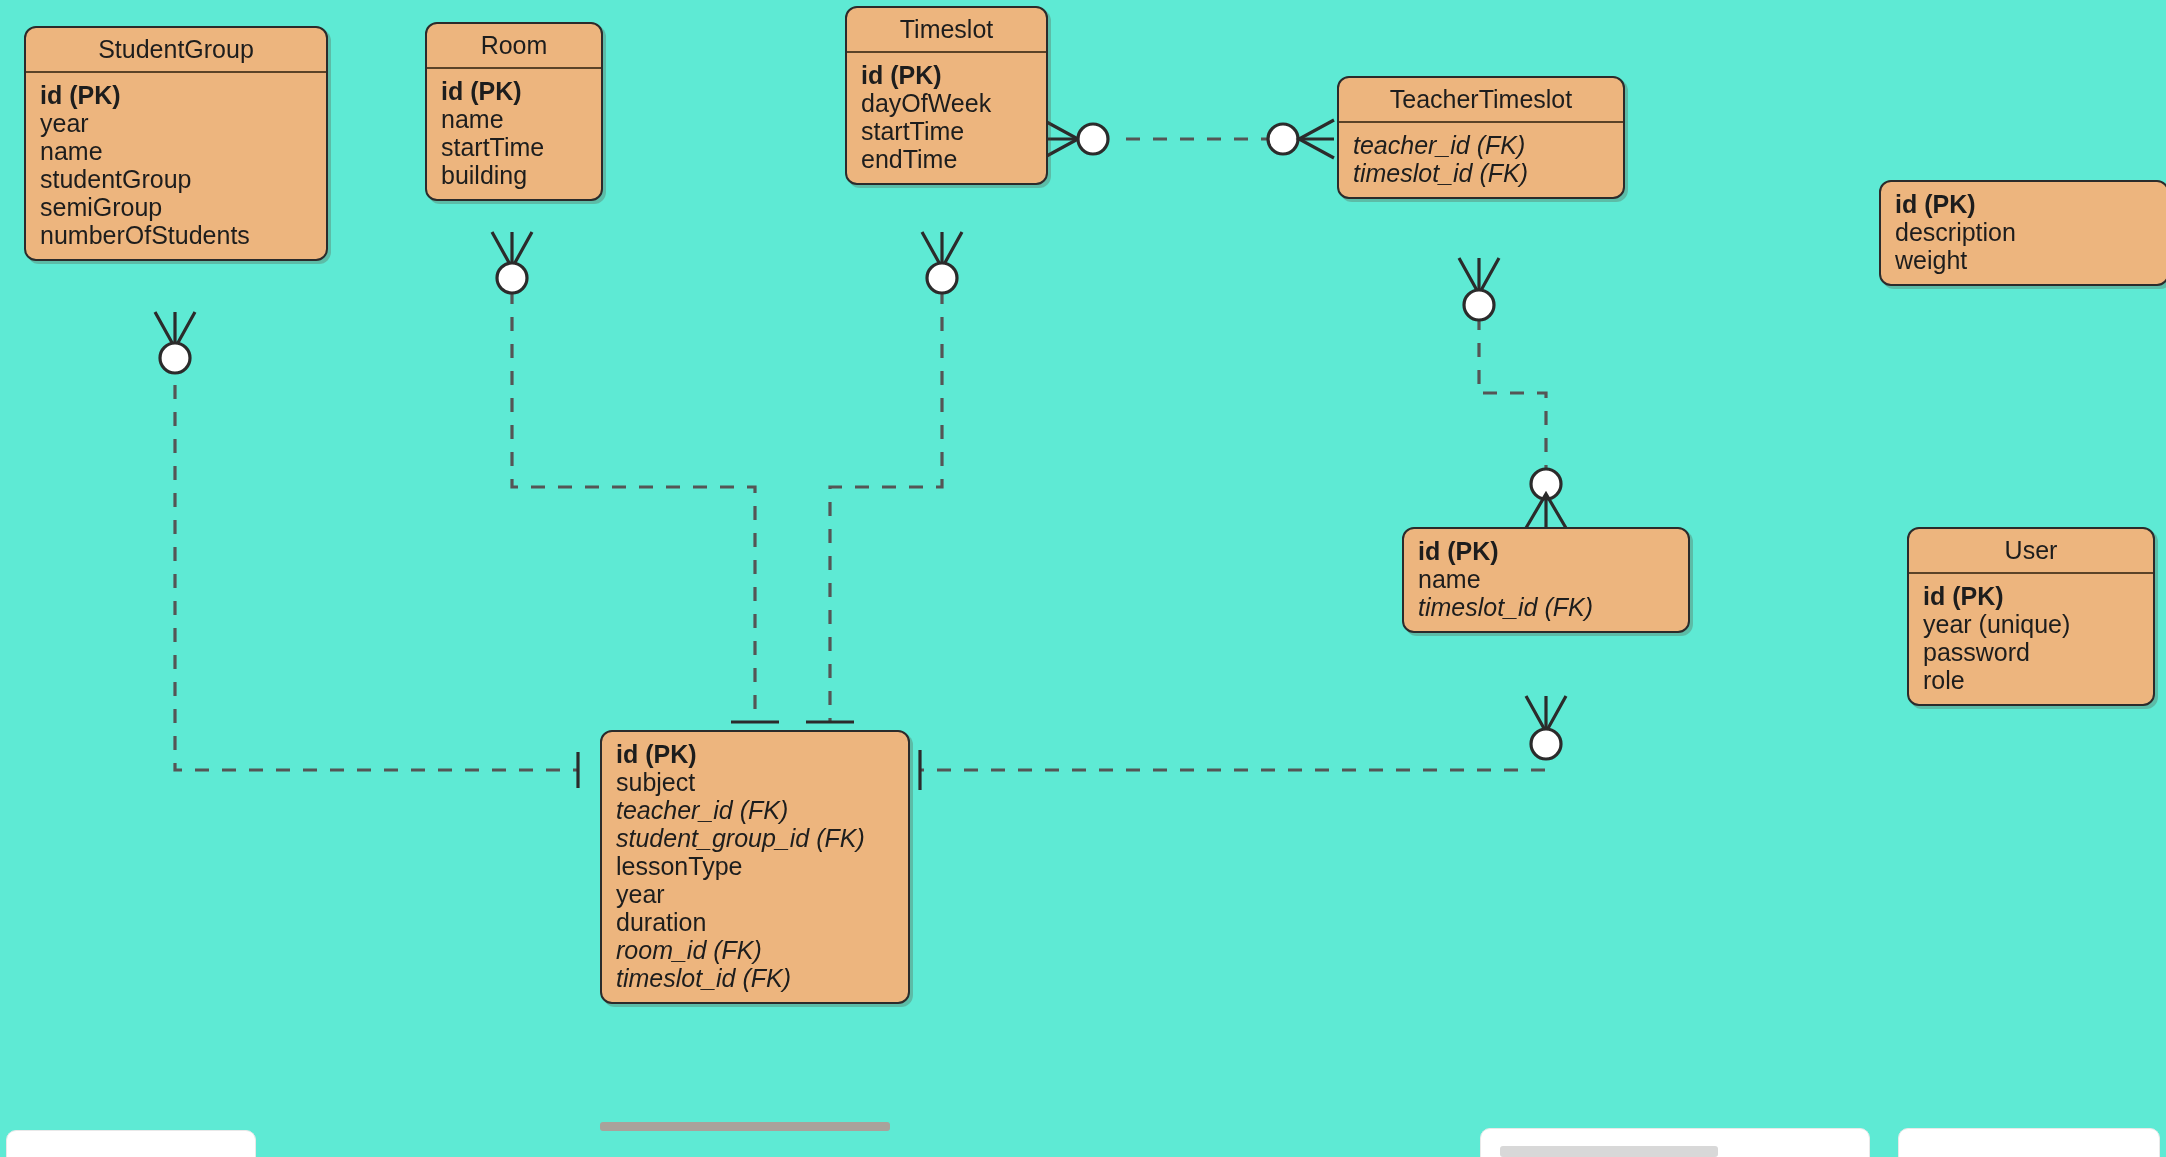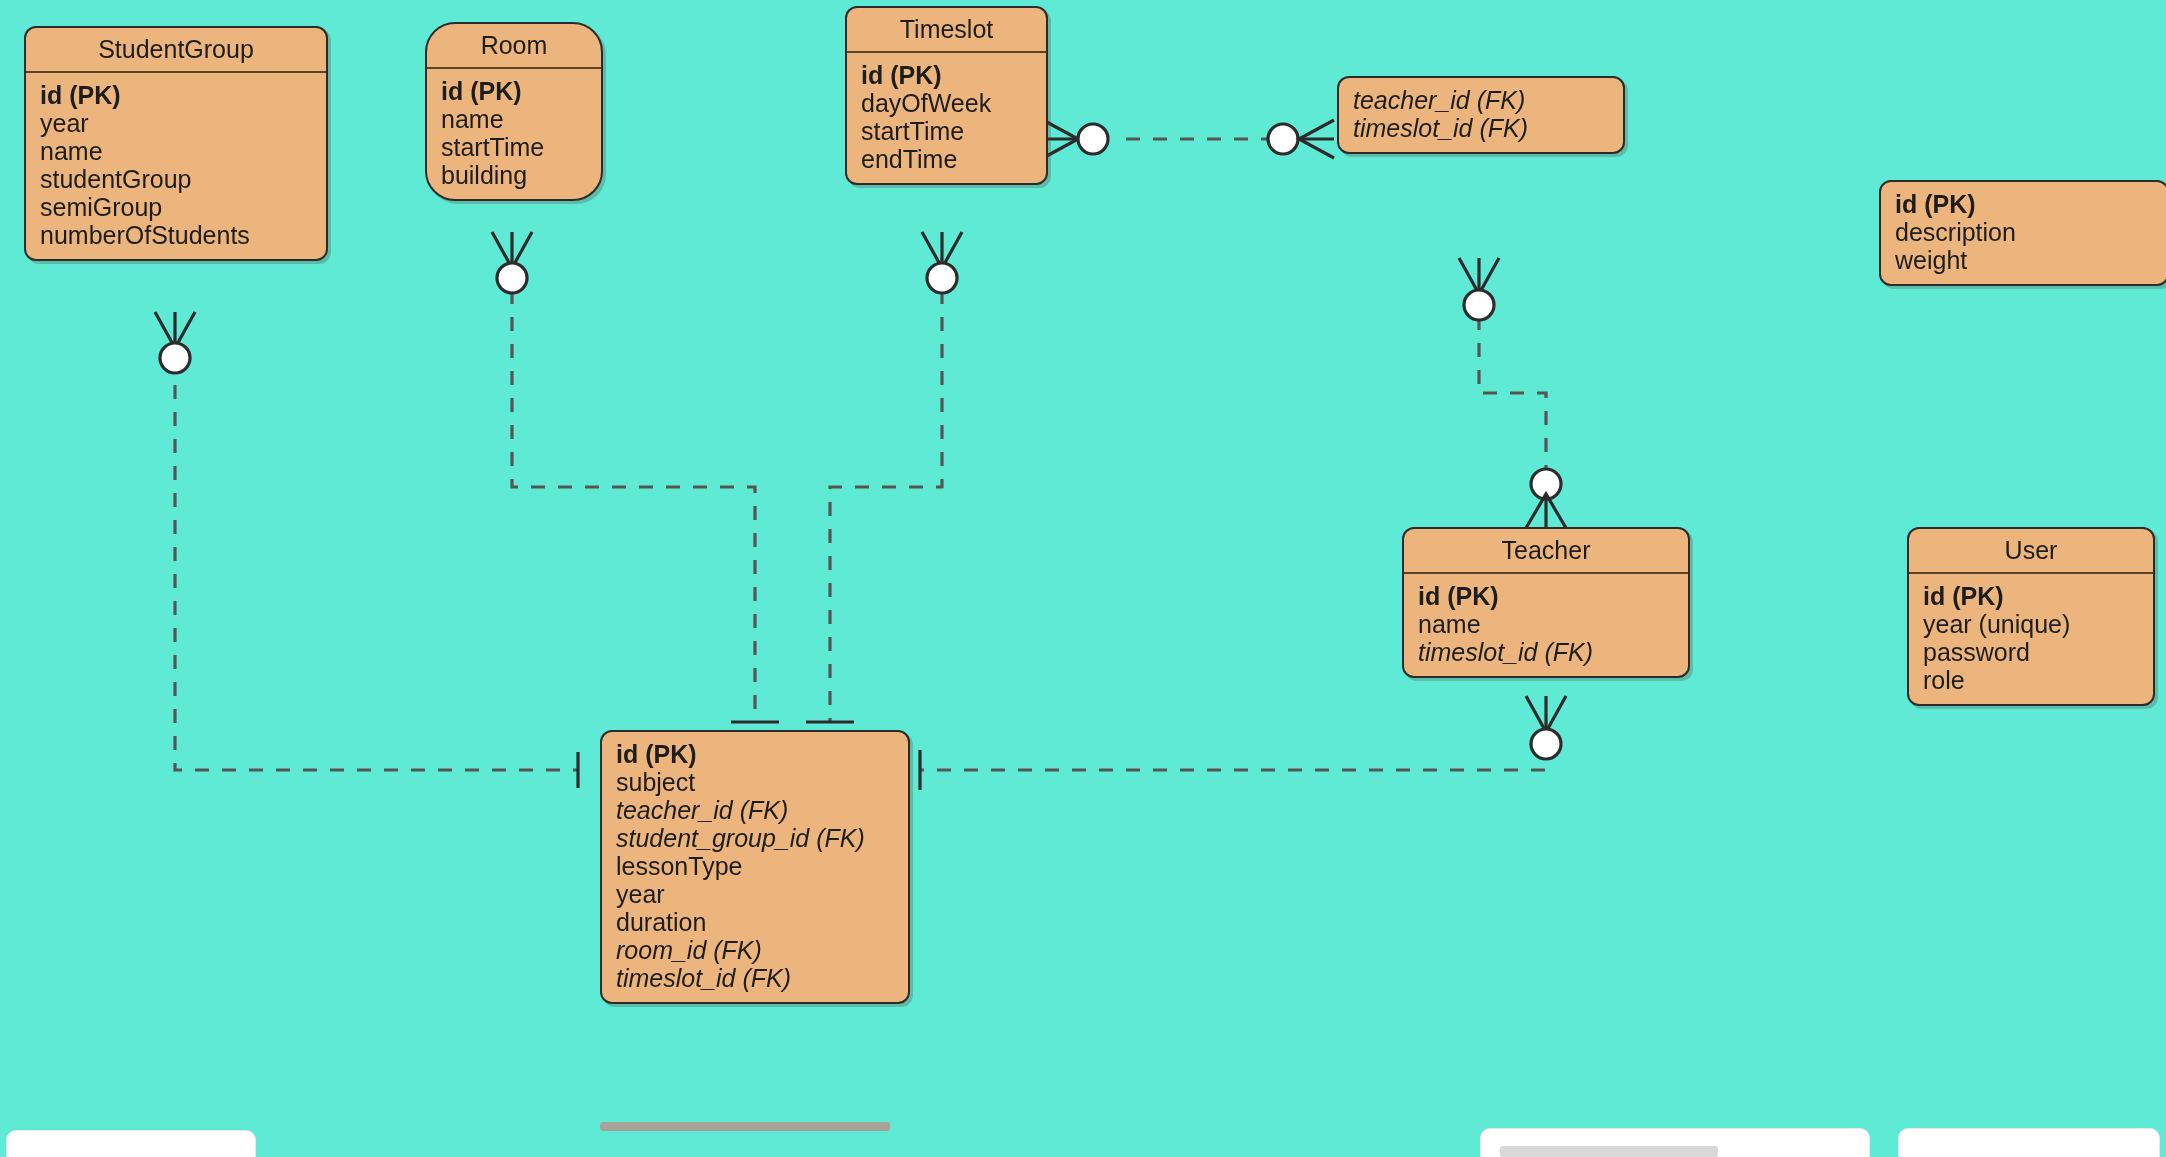--- a/index.html
+++ b/index.html
@@ -170,57 +170,57 @@
     <div class="attr-list">
       <div class="attr pk">id (PK)</div>
       <div class="attr">year</div>
       <div class="attr">name</div>
       <div class="attr">studentGroup</div>
       <div class="attr">semiGroup</div>
       <div class="attr">numberOfStudents</div>
     </div>
   </div>
 
-  <div class="entity" style="left:425px; top:22px; width:178px;border-radius:30px;">
+  <div class="entity" style="left:425px; top:22px; width:178px;">
     <div class="entity-title">Room</div>
     <div class="attr-list">
       <div class="attr pk">id (PK)</div>
       <div class="attr">name</div>
       <div class="attr">startTime</div>
       <div class="attr">building</div>
     </div>
   </div>
 
   <div class="entity" style="left:845px; top:6px; width:203px;">
     <div class="entity-title">Timeslot</div>
     <div class="attr-list">
       <div class="attr pk">id (PK)</div>
       <div class="attr">dayOfWeek</div>
       <div class="attr">startTime</div>
       <div class="attr">endTime</div>
     </div>
   </div>
 
   <div class="entity" style="left:1337px; top:76px; width:288px;">
+    <div class="entity-title">TeacherTimeslot</div>
     <div class="attr-list">
       <div class="attr fk">teacher_id (FK)</div>
       <div class="attr fk">timeslot_id (FK)</div>
     </div>
   </div>
 
   <div class="entity" style="left:1879px; top:180px; width:290px;">
     <div class="attr-list">
       <div class="attr pk">id (PK)</div>
       <div class="attr">description</div>
       <div class="attr">weight</div>
     </div>
   </div>
 
   <div class="entity" style="left:1402px; top:527px; width:288px;">
-    <div class="entity-title">Teacher</div>
     <div class="attr-list">
       <div class="attr pk">id (PK)</div>
       <div class="attr">name</div>
       <div class="attr fk">timeslot_id (FK)</div>
     </div>
   </div>
 
   <div class="entity" style="left:1907px; top:527px; width:248px;">
     <div class="entity-title">User</div>
     <div class="attr-list">

